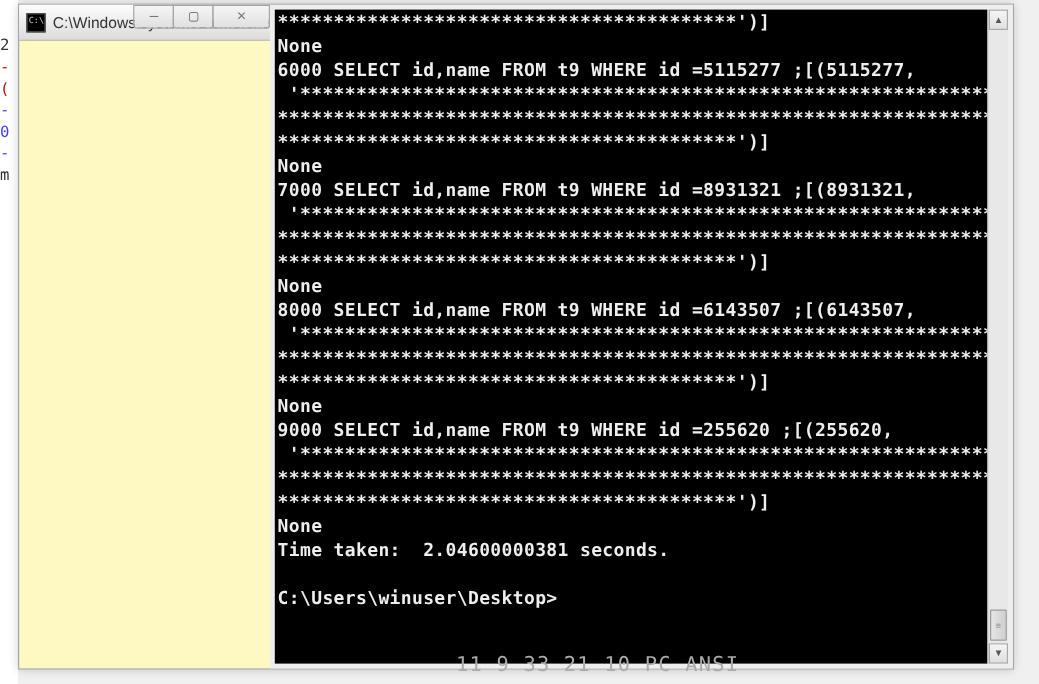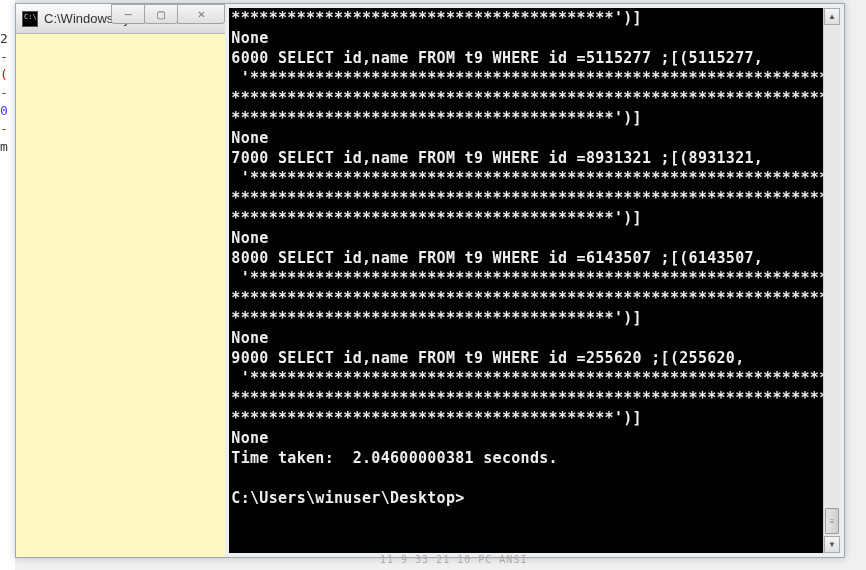--- a/index.html
+++ b/index.html
@@ -184,27 +184,27 @@
       display:flex;
       align-items:center;
       justify-content:center;
       color:#888;
       font-size:8px;
       line-height:3px;
     }
 
     .bottom-hint {
       position: absolute;
-      bottom: 0;
+      bottom: 10px;
       left: 0;
       width: 100%;
       height: 16px;
       color: #aaa;
       font-family: monospace;
-      font-size: 10px;
+      font-size: 17px;
       padding-left: 380px;
       letter-spacing: 1px;
       background: transparent;
       pointer-events: none;
     }
   </style>
 </head>
 <body>
 
 <div class="left-edge">

